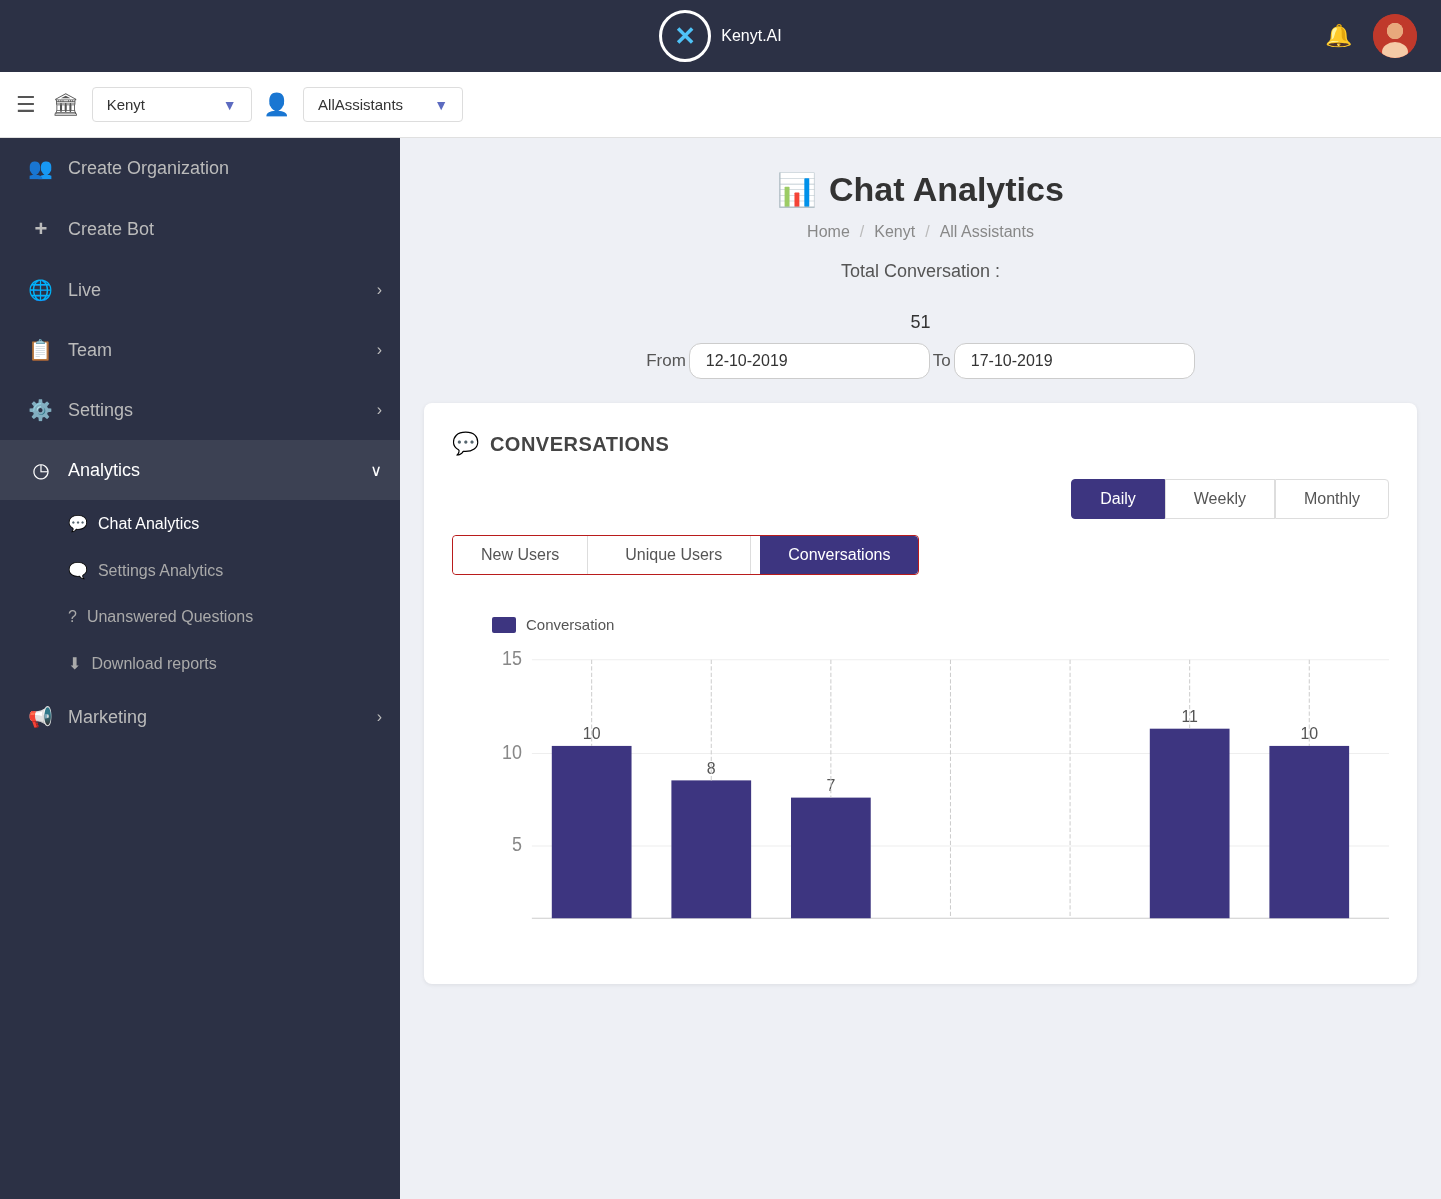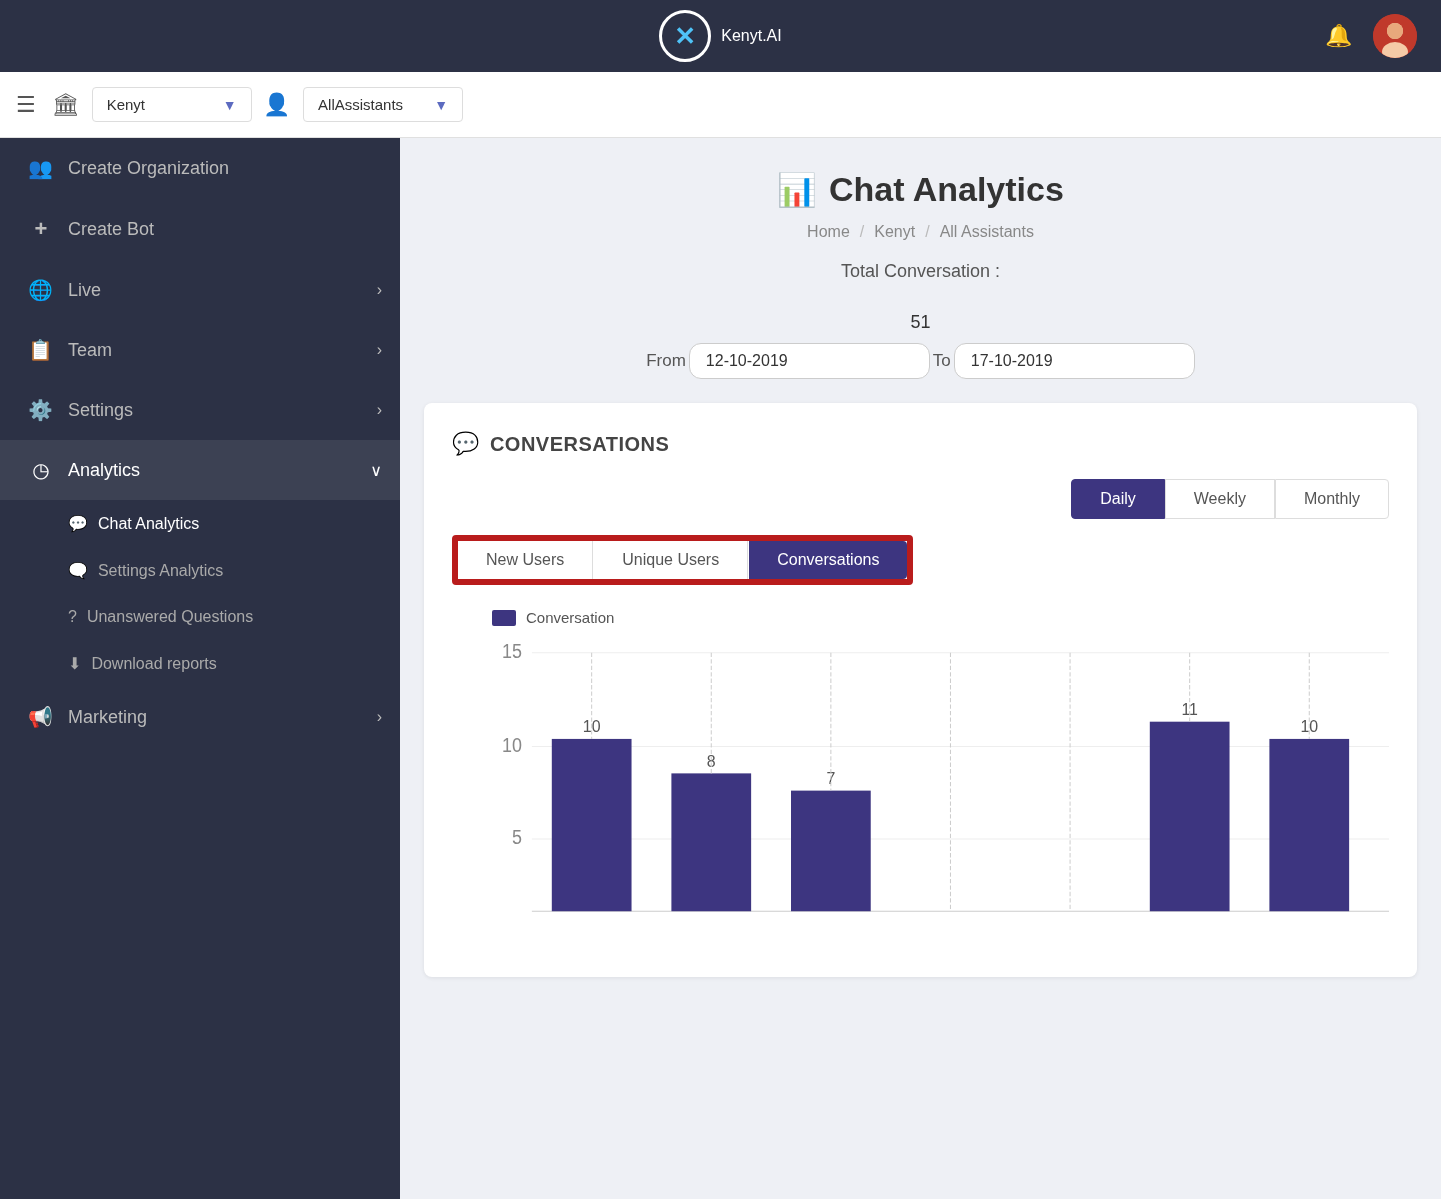--- a/index.html
+++ b/index.html
@@ -265,23 +265,23 @@
     .toggle-btn:last-child { border-radius: 0 4px 4px 0; }
     .toggle-btn.active {
       background: #3d3580;
       color: white;
       border-color: #3d3580;
     }
 
     
     .filter-tabs {
       display: flex;
-      gap: 1px;
-      margin-bottom: 24px;
-      border: 6px solid #b91c1c;
+      gap: 9px;
+      margin-bottom: 41px;
+      border: 1px solid #b91c1c;
       border-radius: 4px;
       width: fit-content;
     }
     .filter-tab {
       padding: 10px 28px;
       font-size: 16px;
       color: #555;
       cursor: pointer;
       background: white;
       border-right: 1px solid #ddd;

